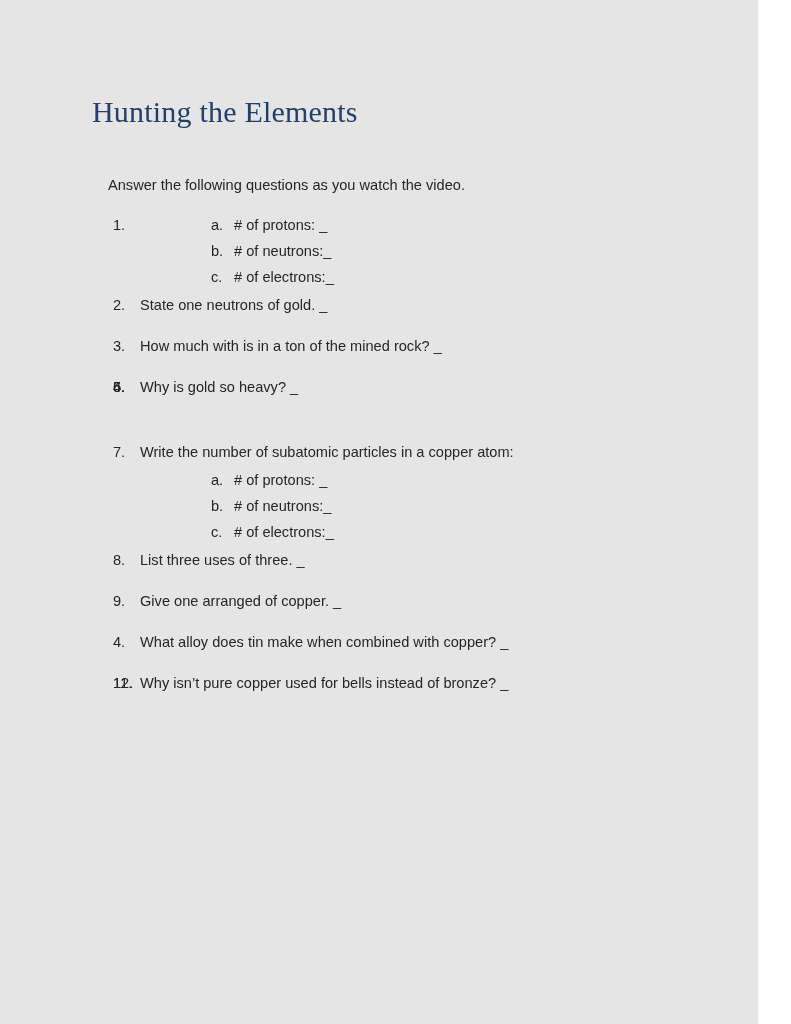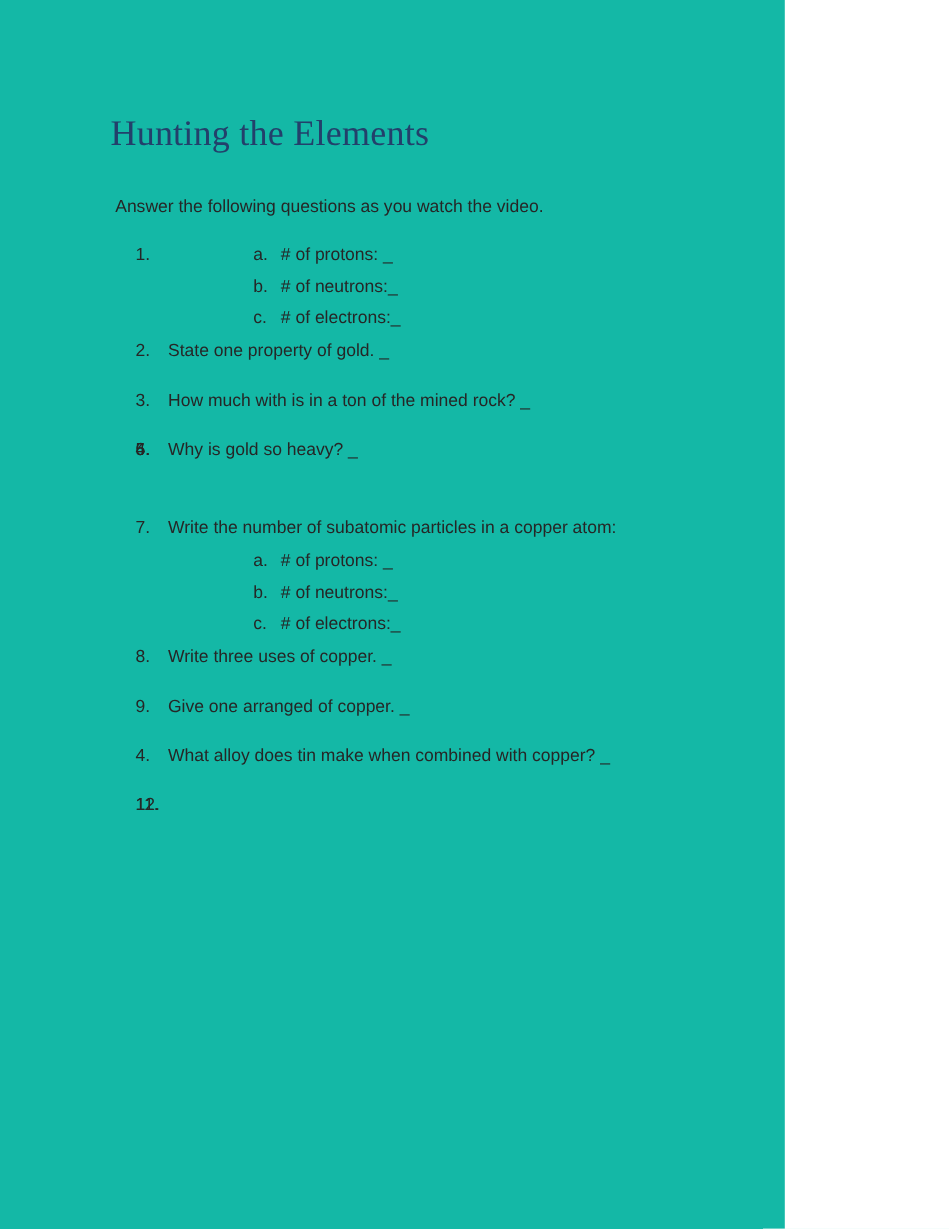--- a/index.html
+++ b/index.html
@@ -3,23 +3,23 @@
 <meta charset="utf-8">
 <style>
   html, body {
     margin: 0;
     padding: 0;
     background: #ffffff;
   }
 
   .page {
     position: relative;
-    width: 654px;
+    width: 758px;
     height: 1024px;
-    background: #14b8a6;
+    background: #e5e5e5;
     overflow: hidden;
     font-family: "Liberation Sans", sans-serif;
     -webkit-font-smoothing: antialiased;
   }
 
   .content {
     position: absolute;
     left: 92px;
     top: 0;
     width: 620px;
@@ -32,21 +32,21 @@
     color: #23406b;
     letter-spacing: 0.2px;
     margin: 0;
     padding-top: 95px;
     line-height: 1.15;
   }
 
   .intro {
     font-size: 14.6px;
     color: #262626;
-    margin: 4px;
+    margin: 16px;
     padding-top: 30px;
     line-height: 1.3;
   }
 
   .qlist {
     margin: 0;
     padding: 0;
     list-style: none;
   }
 
@@ -122,31 +122,31 @@
     <h1 class="doc-title">Hunting the Elements</h1>
 
     <p class="intro">Answer the following questions as you watch the video.</p>
 
     <ol class="qlist">
         <li class="q-item"><span class="q-marker">1.</span><ol class="sublist">
             <li class="sub-item"><span class="sub-marker">a.</span><span class="sub-text"># of protons: _</span></li>
             <li class="sub-item"><span class="sub-marker">b.</span><span class="sub-text"># of neutrons:_</span></li>
             <li class="sub-item"><span class="sub-marker">c.</span><span class="sub-text"># of electrons:_</span></li>
           </ol></li>
-        <li class="q-item tight"><span class="q-marker">2.</span><span class="q-text">State one property of gold. _</span></li>
+        <li class="q-item tight"><span class="q-marker">2.</span><span class="q-text">State one neutrons of gold. _</span></li>
         <li class="q-item"><span class="q-marker">3.</span><span class="q-text">How much with is in a ton of the mined rock? _</span></li>
         <li class="q-item"><span class="q-marker">4.</span></li>
         <li class="q-item"><span class="q-marker">5.</span></li>
         <li class="q-item"><span class="q-marker">6.</span><span class="q-text">Why is gold so heavy? _</span></li>
         <li class="q-item extra-gap"><span class="q-marker">7.</span><span class="q-text">Write the number of subatomic particles in a copper atom:</span><ol class="sublist">
             <li class="sub-item"><span class="sub-marker">a.</span><span class="sub-text"># of protons: _</span></li>
             <li class="sub-item"><span class="sub-marker">b.</span><span class="sub-text"># of neutrons:_</span></li>
             <li class="sub-item"><span class="sub-marker">c.</span><span class="sub-text"># of electrons:_</span></li>
           </ol></li>
-        <li class="q-item tight"><span class="q-marker">8.</span><span class="q-text">Write three uses of copper. _</span></li>
+        <li class="q-item tight"><span class="q-marker">8.</span><span class="q-text">List three uses of three. _</span></li>
         <li class="q-item"><span class="q-marker">9.</span><span class="q-text">Give one arranged of copper. _</span></li>
         <li class="q-item"><span class="q-marker">4.</span><span class="q-text">What alloy does tin make when combined with copper? _</span></li>
         <li class="q-item"><span class="q-marker">11.</span></li>
-        <li class="q-item"><span class="q-marker">12.</span></li>
+        <li class="q-item"><span class="q-marker">12.</span><span class="q-text">Why isn’t pure copper used for bells instead of bronze? _</span></li>
       </ol>
 
   </div>
 </div>
 
 </body></html>

